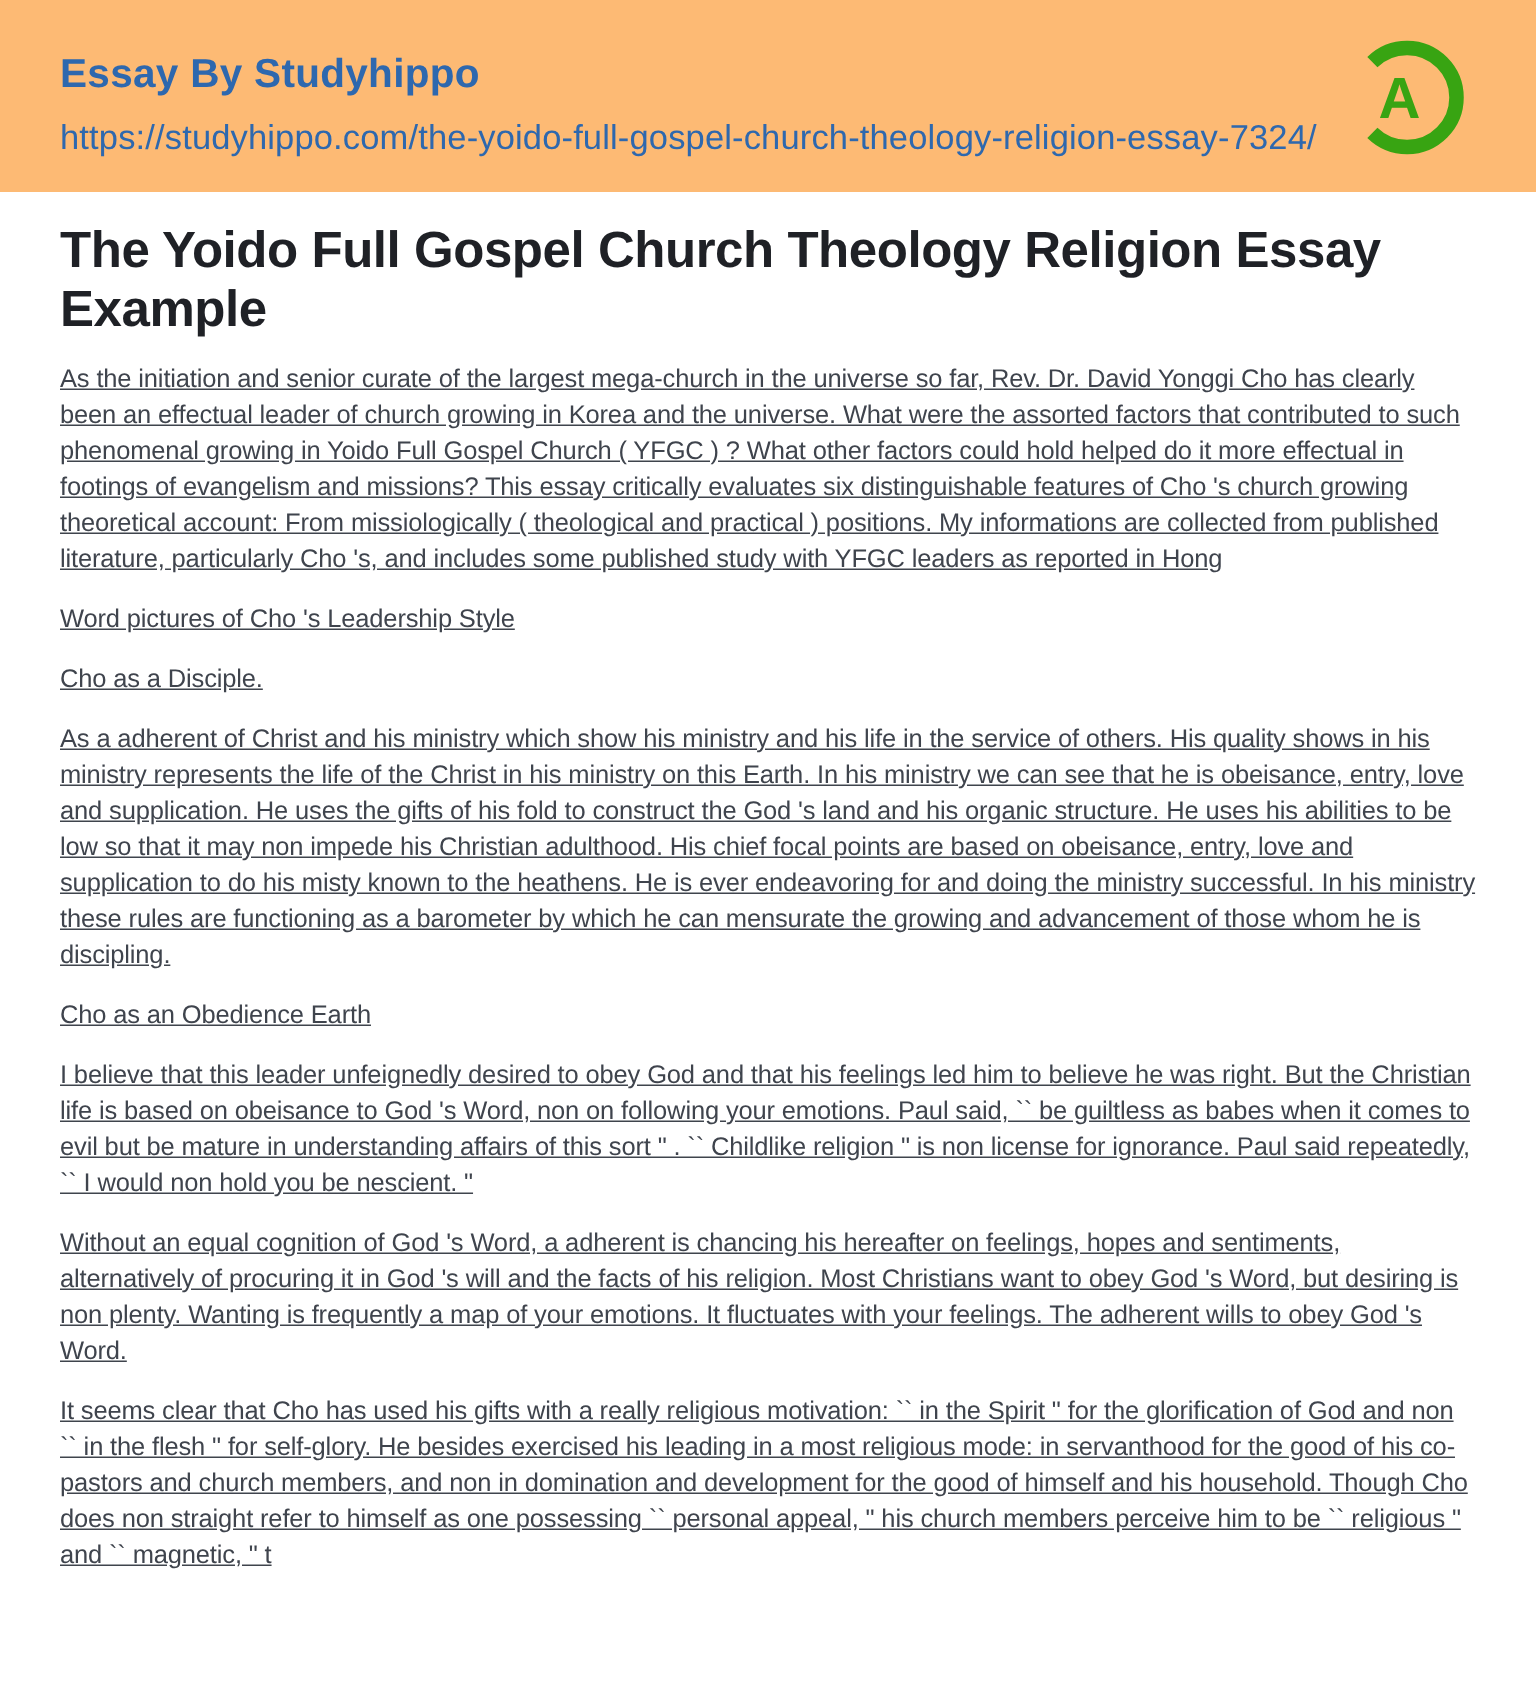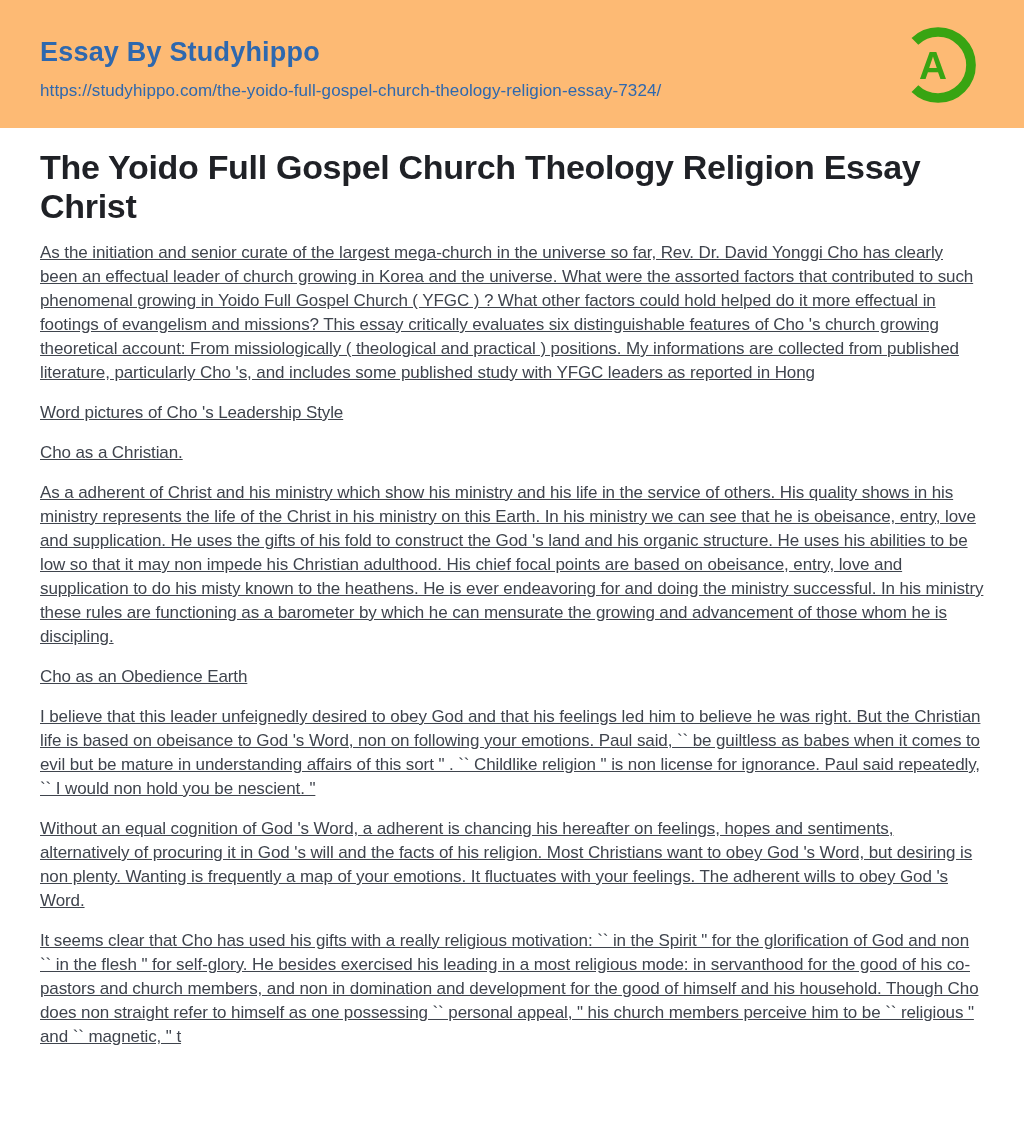--- a/index.html
+++ b/index.html
@@ -25,21 +25,21 @@
   .header-text { display: flex; flex-direction: column; }
   .site-title {
     color: #2e68ae;
     font-size: 27px;
     font-weight: 700;
     letter-spacing: 0.2px;
     margin-bottom: 13px;
   }
   .site-url {
     color: #2e68ae;
-    font-size: 17px;
+    font-size: 23px;
     font-weight: 400;
     text-decoration: none;
     letter-spacing: 0.1px;
   }
   .logo-wrap {
     width: 88px;
     height: 100px;
     display: flex;
     align-items: center;
     justify-content: center;
@@ -77,23 +77,23 @@
   </div>
   <div class="logo-wrap">
     <svg width="88" height="100" viewBox="0 0 100 100">
       <path d="M 21.5 23.2 A 37.5 37.5 0 1 1 21.5 76.8" fill="none" stroke="#38a412" stroke-width="11" stroke-linecap="butt"></path>
       <text x="42" y="65.5" font-family="Liberation Sans, sans-serif" font-size="44" font-weight="bold" fill="#38a412" text-anchor="middle">A</text>
     </svg>
   </div>
 </header>
 
 <main class="essay-content">
-  <h1 class="essay-title">The Yoido Full Gospel Church Theology Religion Essay Christ</h1>
+  <h1 class="essay-title">The Yoido Full Gospel Church Theology Religion Essay Example</h1>
 
   <p>As the initiation and senior curate of the largest mega-church in the universe so far, Rev. Dr. David Yonggi Cho has clearly been an effectual leader of church growing in Korea and the universe. What were the assorted factors that contributed to such phenomenal growing in Yoido Full Gospel Church ( YFGC ) ? What other factors could hold helped do it more effectual in footings of evangelism and missions? This essay critically evaluates six distinguishable features of Cho 's church growing theoretical account: From missiologically ( theological and practical ) positions. My informations are collected from published literature, particularly Cho 's, and includes some published study with YFGC leaders as reported in Hong</p>
   <p>Word pictures of Cho 's Leadership Style</p>
-  <p>Cho as a Christian.</p>
+  <p>Cho as a Disciple.</p>
   <p>As a adherent of Christ and his ministry which show his ministry and his life in the service of others. His quality shows in his ministry represents the life of the Christ in his ministry on this Earth. In his ministry we can see that he is obeisance, entry, love and supplication. He uses the gifts of his fold to construct the God 's land and his organic structure. He uses his abilities to be low so that it may non impede his Christian adulthood. His chief focal points are based on obeisance, entry, love and supplication to do his misty known to the heathens. He is ever endeavoring for and doing the ministry successful. In his ministry these rules are functioning as a barometer by which he can mensurate the growing and advancement of those whom he is discipling.</p>
   <p>Cho as an Obedience Earth</p>
   <p>I believe that this leader unfeignedly desired to obey God and that his feelings led him to believe he was right. But the Christian life is based on obeisance to God 's Word, non on following your emotions. Paul said, `` be guiltless as babes when it comes to evil but be mature in understanding affairs of this sort " . `` Childlike religion " is non license for ignorance. Paul said repeatedly, `` I would non hold you be nescient. "</p>
   <p>Without an equal cognition of God 's Word, a adherent is chancing his hereafter on feelings, hopes and sentiments, alternatively of procuring it in God 's will and the facts of his religion. Most Christians want to obey God 's Word, but desiring is non plenty. Wanting is frequently a map of your emotions. It fluctuates with your feelings. The adherent wills to obey God 's Word.</p>
   <p>It seems clear that Cho has used his gifts with a really religious motivation: `` in the Spirit " for the glorification of God and non `` in the flesh " for self-glory. He besides exercised his leading in a most religious mode: in servanthood for the good of his co-pastors and church members, and non in domination and development for the good of himself and his household. Though Cho does non straight refer to himself as one possessing `` personal appeal, " his church members perceive him to be `` religious " and `` magnetic, " t</p>
 </main>
 
 </body></html>

